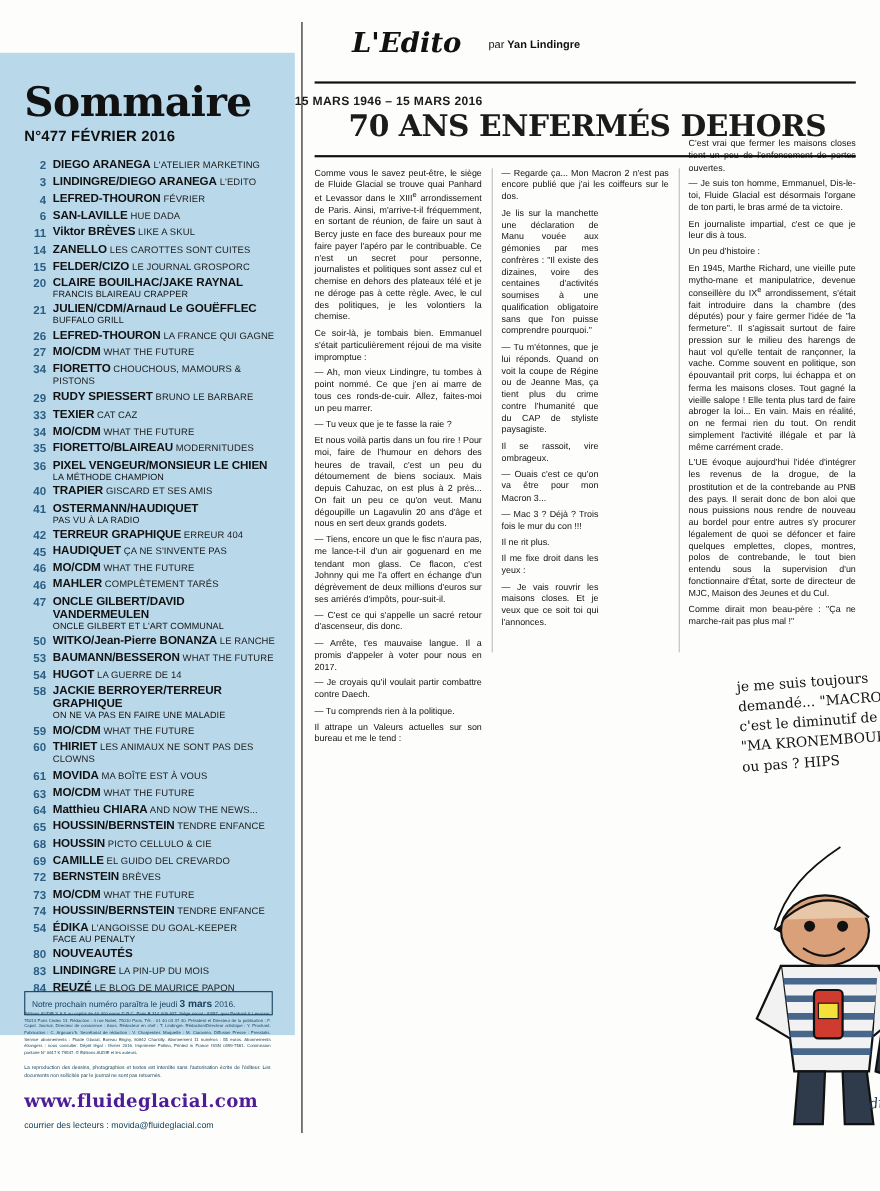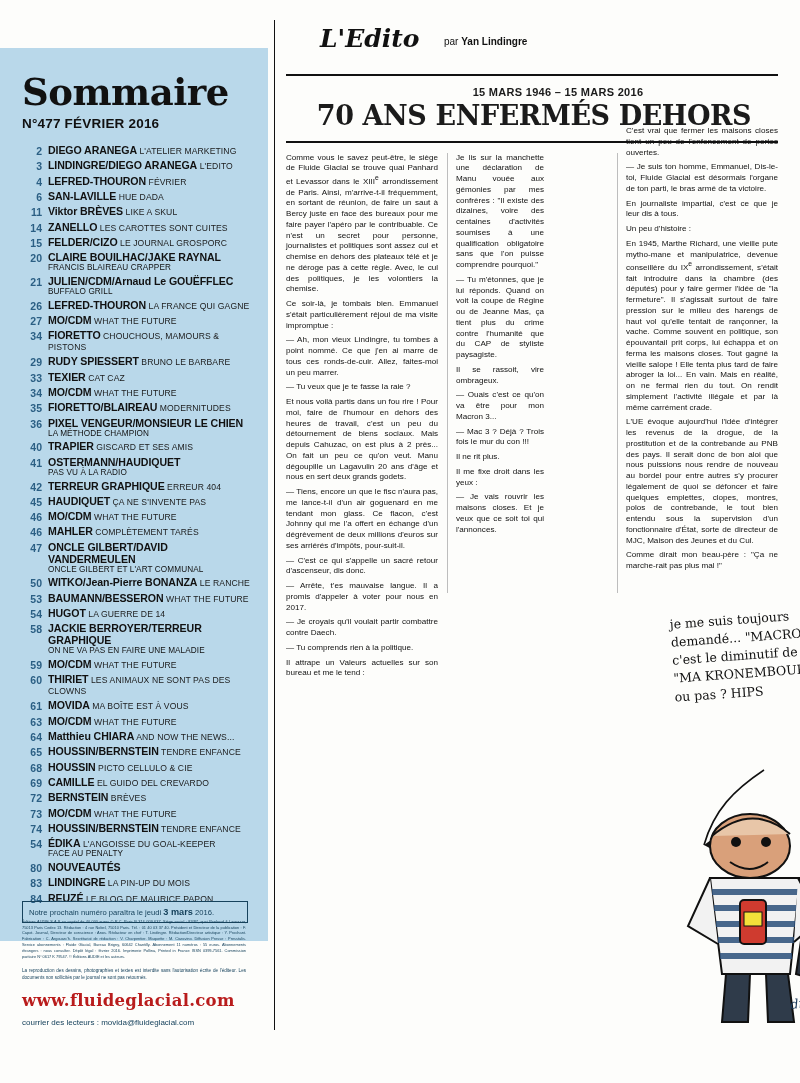--- a/index.html
+++ b/index.html
@@ -14,34 +14,34 @@
   .toc{margin:0;padding:0;list-style:none;}
   .toc li{display:flex;align-items:flex-start;margin-bottom:3.2px;line-height:1.06;}
   .pg{width:20px;min-width:20px;text-align:right;font-size:10.5px;font-weight:bold;color:#2b5f84;padding-right:6px;padding-top:1px;}
   .ent{font-size:10.3px;color:#111;}
   .ent b{font-weight:bold;font-size:10.6px;letter-spacing:-0.1px;}
   .ent .sub{font-size:8.6px;letter-spacing:0.1px;color:#1b1b1b;}
   .ent .sub2{display:block;font-size:8.2px;letter-spacing:0.1px;}
 
   .legal{margin:14px 22px 0 22px;font-size:3.9px;line-height:1.5;color:#16425c;text-align:justify;}
   .legal2{margin:7px 22px 0 22px;font-size:4.6px;line-height:1.55;color:#16425c;text-align:justify;}
-  .site{margin:10px 0 0 22px;font-family:"DejaVu Serif",serif;font-weight:bold;font-size:16.5px;color:#b91c1c;letter-spacing:0.3px;}
+  .site{margin:10px 0 0 22px;font-family:"DejaVu Serif",serif;font-weight:bold;font-size:16.5px;color:#4c1d95;letter-spacing:0.3px;}
   .courriel{margin:8px 0 0 22px;font-size:8px;color:#16425c;}
   .nextissue{position:absolute;left:22px;bottom:18px;width:212px;border:1.1px solid #16425c;padding:5px 6px;font-size:7.6px;color:#16425c;}
   .nextissue b{font-size:9.2px;}
 
   
   .content{position:absolute;left:268px;top:0;width:532px;height:1083px;}
   .edito-head{position:relative;height:52px;margin:22px 22px 0 18px;border-bottom:2px solid #111;}
   .edito-title{font-family:"DejaVu Serif",serif;font-style:italic;font-weight:bold;font-size:25px;color:#111;position:absolute;left:34px;top:2px;}
   .edito-by{position:absolute;left:158px;top:14px;font-size:10px;color:#111;}
   .edito-by b{font-weight:bold;}
   .vrule{position:absolute;left:6px;top:20px;width:1.4px;height:1010px;background:#111;}
 
-  .dates{text-align:center;font-weight:bold;font-size:11px;margin:10px 0 2px 0;letter-spacing:0.3px;padding-left:48px;}
+  .dates{text-align:left;font-weight:bold;font-size:11px;margin:10px 0 2px 0;letter-spacing:0.3px;}
   .headline{text-align:center;font-family:"DejaVu Serif",serif;font-weight:bold;font-size:27px;letter-spacing:-0.4px;margin:0 0 10px 0;}
   .rule{height:1.6px;background:#111;margin:0 22px 10px 18px;}
 
   .cols{position:relative;margin:0 18px 0 18px;}
   .col{position:absolute;top:0;width:152px;font-size:8.1px;line-height:1.33;text-align:justify;color:#111;}
   .col p{margin:0 0 4px 0;}
   .c1{left:0;}
   .c2{left:170px;}
   .c3{left:340px;}
   .colsep{position:absolute;top:0;width:1px;height:440px;background:#bdbdbd;}
@@ -273,20 +273,21 @@
           <p>— Tu veux que je te fasse la raie ?</p>
           <p>Et nous voilà partis dans un fou rire ! Pour moi, faire de l'humour en dehors des heures de travail, c'est un peu du détournement de biens sociaux. Mais depuis Cahuzac, on est plus à 2 près... On fait un peu ce qu'on veut. Manu dégoupille un Lagavulin 20 ans d'âge et nous en sert deux grands godets.</p>
           <p>— Tiens, encore un que le fisc n'aura pas, me lance-t-il d'un air goguenard en me tendant mon glass. Ce flacon, c'est Johnny qui me l'a offert en échange d'un dégrèvement de deux millions d'euros sur ses arriérés d'impôts, pour-suit-il.</p>
           <p>— C'est ce qui s'appelle un sacré retour d'ascenseur, dis donc.</p>
           <p>— Arrête, t'es mauvaise langue. Il a promis d'appeler à voter pour nous en 2017.</p>
           <p>— Je croyais qu'il voulait partir combattre contre Daech.</p>
           <p>— Tu comprends rien à la politique.</p>
           <p>Il attrape un Valeurs actuelles sur son bureau et me le tend :</p>
         </div>
       <div class="col c2" id="col2">
+          <p>— Regarde ça... Mon Macron 2 n'est pas encore publié que j'ai les coiffeurs sur le dos.</p>
           <p style="width: 88px;">Je lis sur la manchette une déclaration de Manu vouée aux gémonies par mes confrères : "Il existe des dizaines, voire des centaines d'activités soumises à une qualification obligatoire sans que l'on puisse comprendre pourquoi."</p>
           <p style="width: 88px;">— Tu m'étonnes, que je lui réponds. Quand on voit la coupe de Régine ou de Jeanne Mas, ça tient plus du crime contre l'humanité que du CAP de styliste paysagiste.</p>
           <p style="width: 88px;">Il se rassoit, vire ombrageux.</p>
           <p style="width: 88px;">— Ouais c'est ce qu'on va être pour mon Macron 3...</p>
           <p style="width: 88px;">— Mac 3 ? Déjà ? Trois fois le mur du con !!!</p>
           <p style="width: 88px;">Il ne rit plus.</p>
           <p style="width: 88px;">Il me fixe droit dans les yeux :</p>
           <p style="width: 88px;">— Je vais rouvrir les maisons closes. Et je veux que ce soit toi qui l'annonces.</p>
         </div>
     </div>

